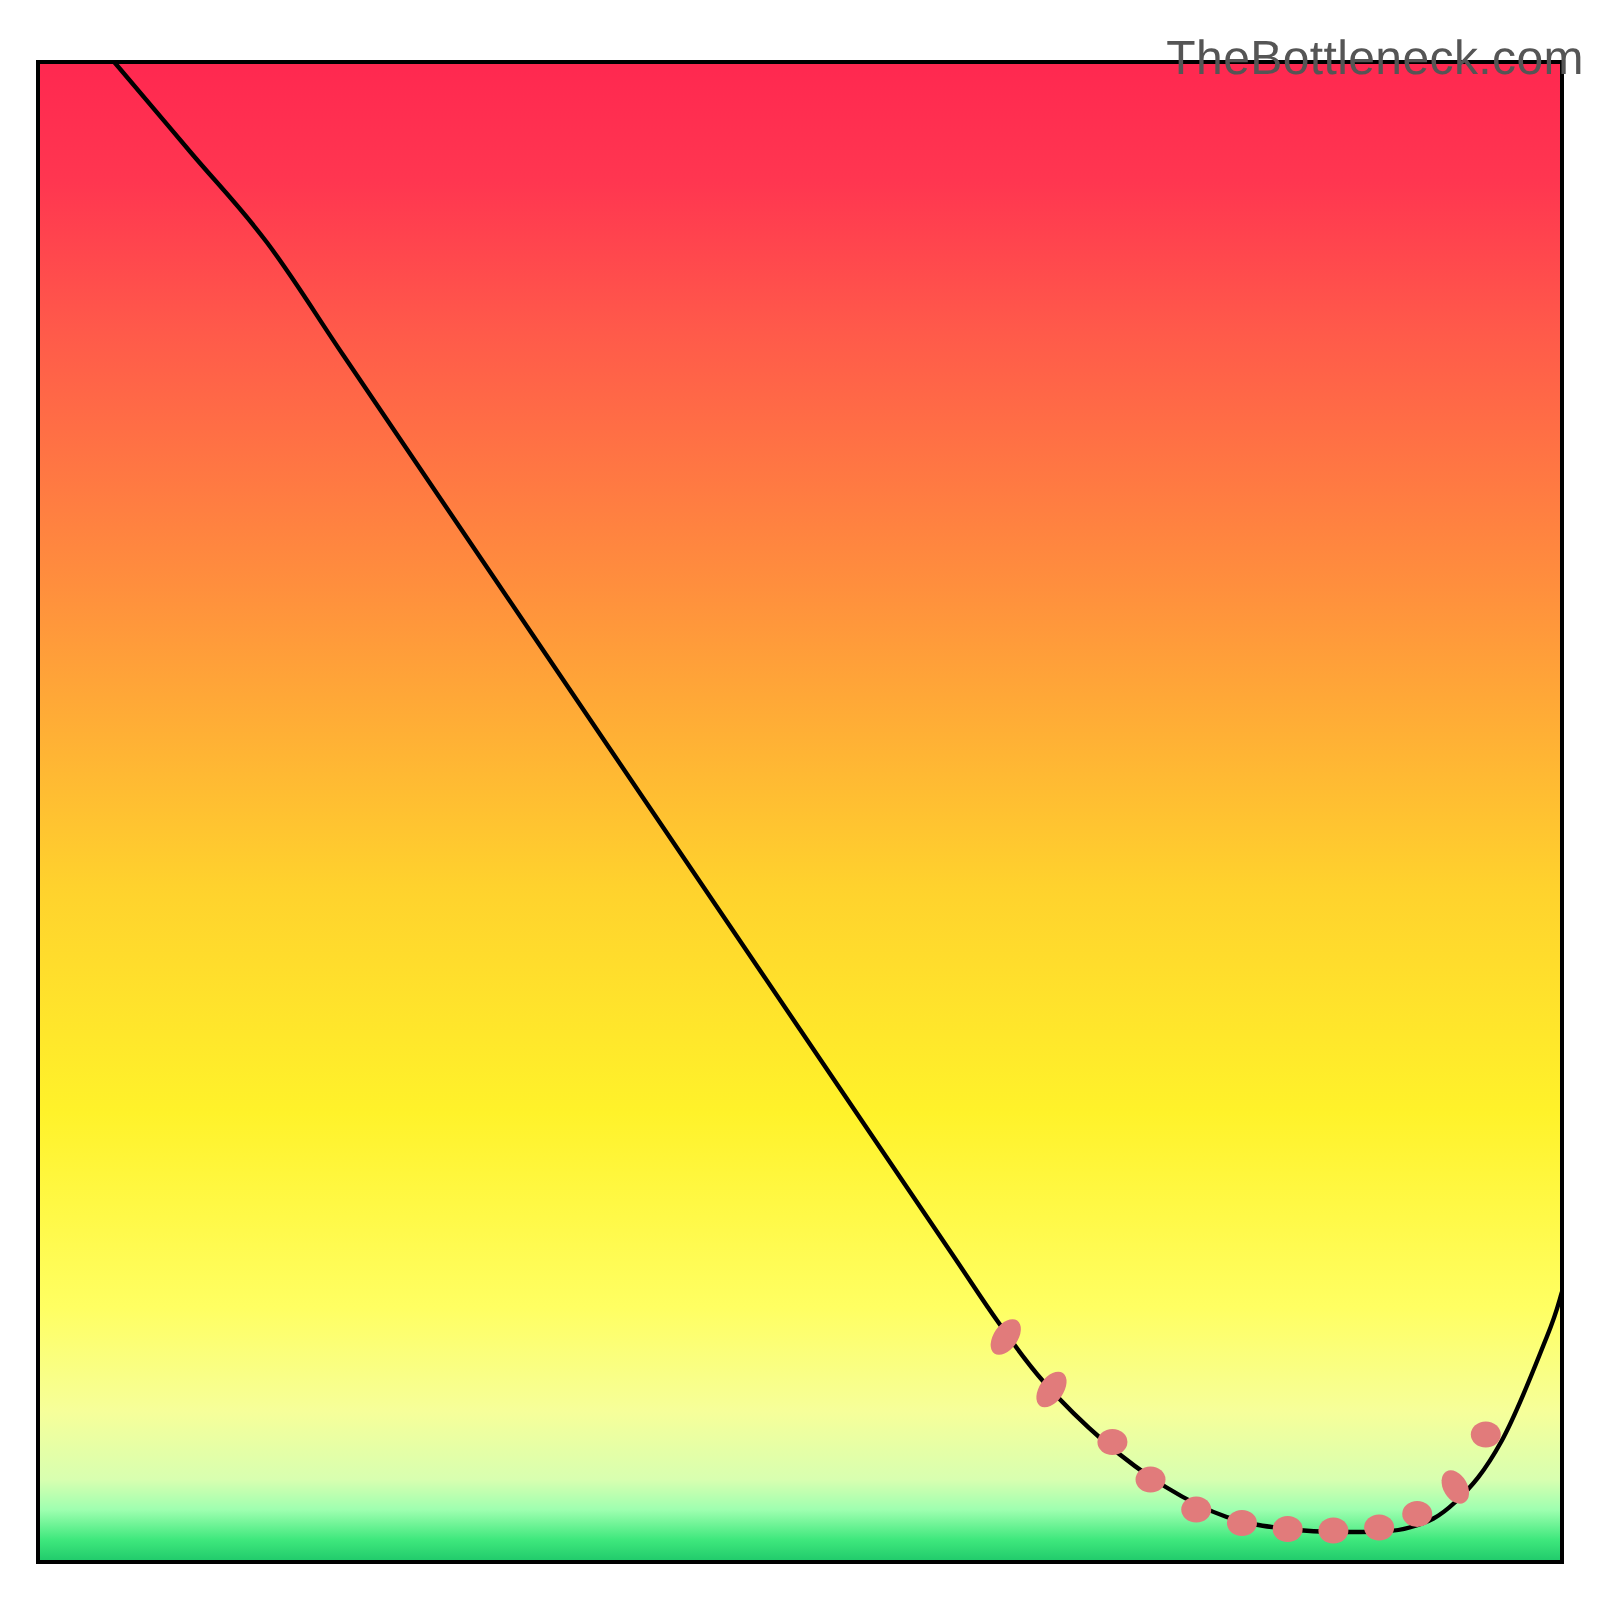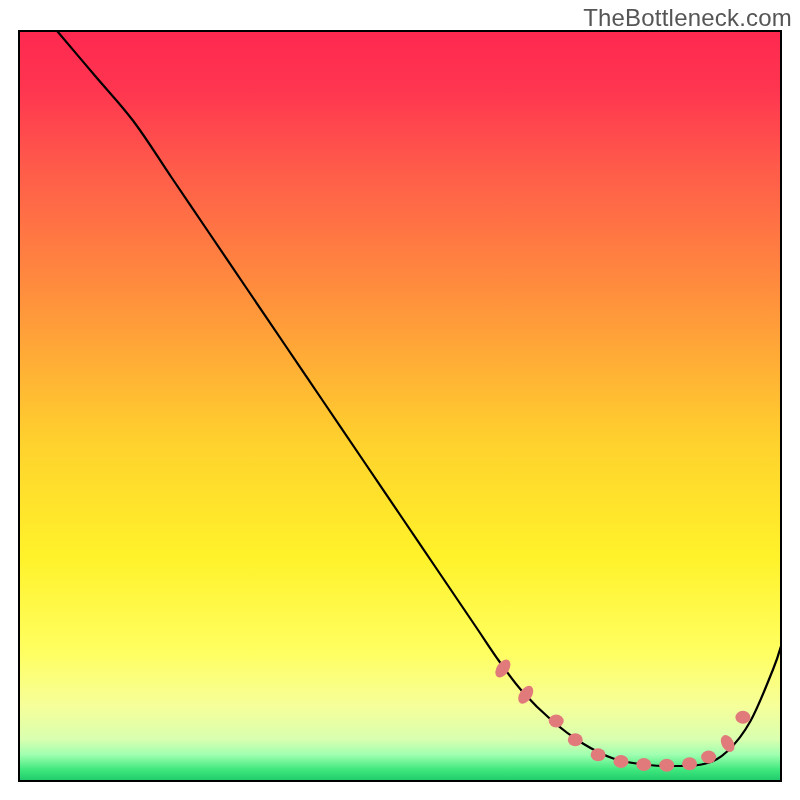--- a/index.html
+++ b/index.html
@@ -11,21 +11,21 @@
     font-family: Arial, Helvetica, sans-serif;
     overflow: hidden;
   }
   .frame {
     position: relative;
     width: 800px;
     height: 800px;
   }
   .watermark {
     position: absolute;
-    top: 4px;
+    top: 16px;
     right: 8px;
     font-size: 24px;
     font-weight: 400;
     color: #555555;
     letter-spacing: 0.2px;
     z-index: 5;
   }
   .plot-outer {
     position: absolute;
     left: 18px;

